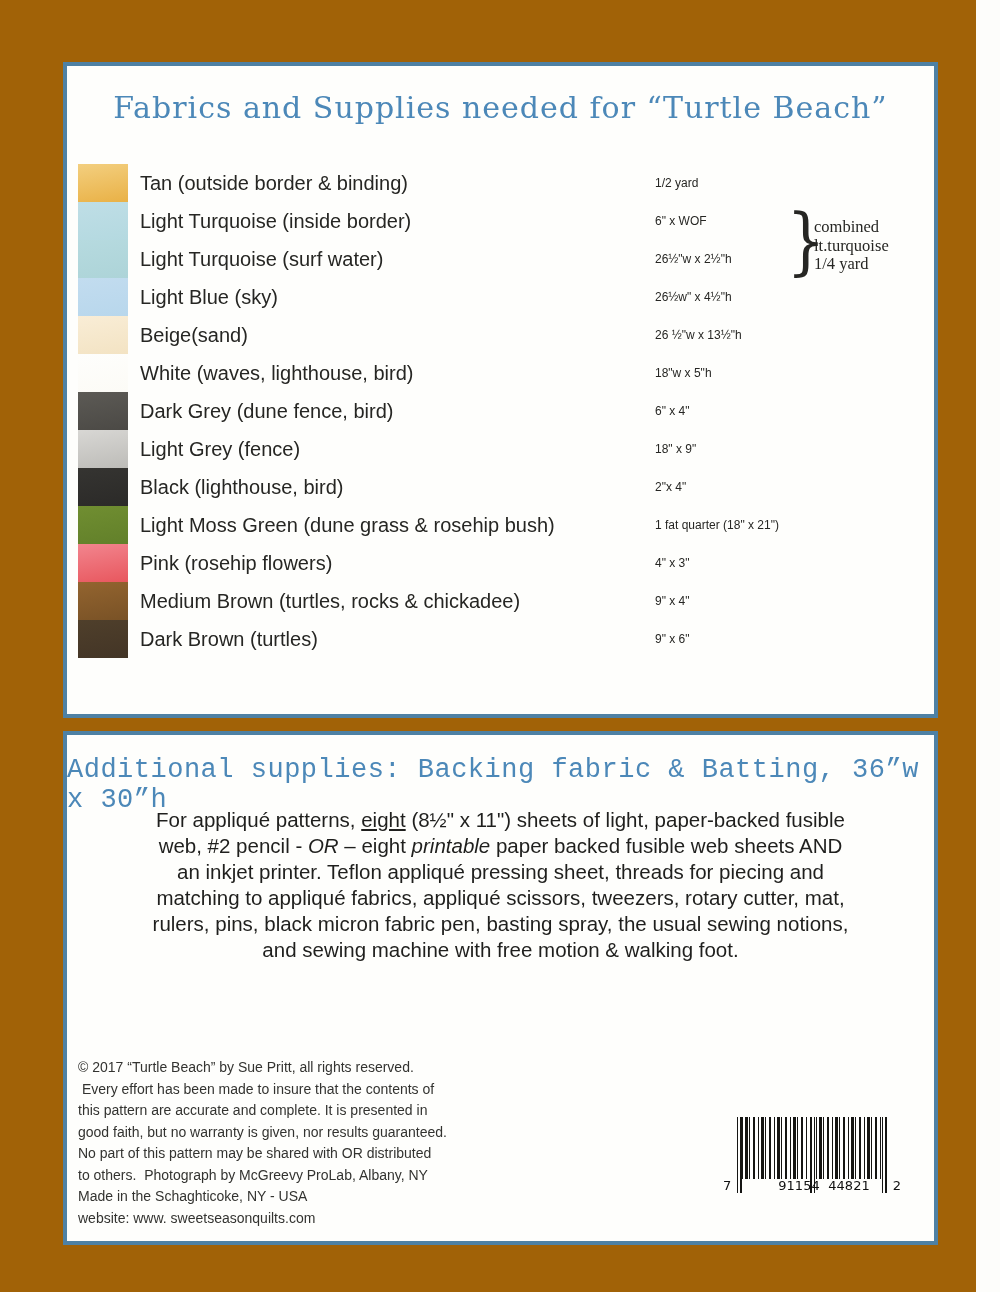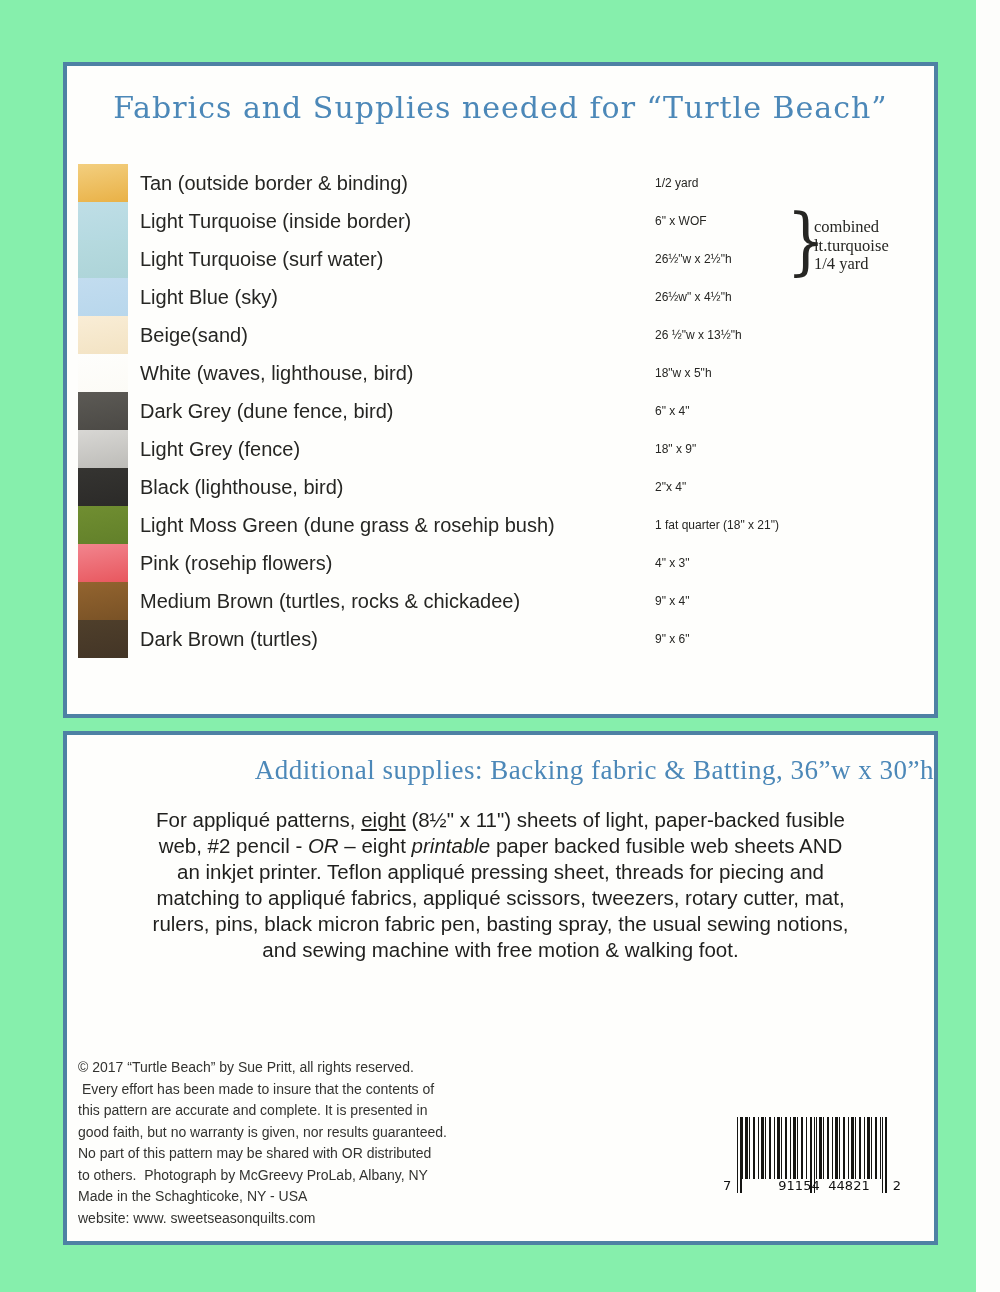--- a/index.html
+++ b/index.html
@@ -1,37 +1,37 @@
 <!DOCTYPE html>
 <html><head>
 <meta charset="utf-8">
 <style>
   html,body{margin:0;padding:0;}
   body{width:1000px;height:1292px;background:#FDFDFB;font-family:"Liberation Sans",sans-serif;color:#2B2B28;}
-  .page{position:relative;width:976px;height:1292px;overflow:hidden;background:#86efac;}
+  .page{position:relative;width:976px;height:1292px;overflow:hidden;background:#a16207;}
   .box{position:absolute;left:63px;width:875px;border:4px solid #4E81A4;background:#FEFEFC;box-sizing:border-box;}
   .box1{top:62px;height:656px;}
   .box2{top:731px;height:514px;}
 
   .title{margin:0;position:absolute;left:0;right:0;top:24px;text-align:center;
          font-family:"DejaVu Serif",serif;font-weight:normal;font-size:30px;letter-spacing:1px;color:#4C88B8;}
 
   .fabric-list{position:absolute;left:0;right:0;top:98px;}
   .fabric-row{position:relative;height:38px;}
   .swatch{position:absolute;left:11px;top:0;width:50px;height:38px;}
   .fname{position:absolute;left:73px;top:50%;transform:translateY(-50%);font-size:20px;white-space:nowrap;color:#262623;}
   .famount{position:absolute;left:588px;top:50%;transform:translateY(-50%);font-size:12px;white-space:nowrap;color:#262623;text-align:right;}
 
   .brace{position:absolute;left:716px;top:134px;font-family:"DejaVu Serif",serif;font-size:72px;line-height:82px;
          color:#262623;transform:scaleX(0.85);}
   .bracket-text{position:absolute;left:747px;top:152px;width:114px;text-align:left;
                 font-family:"Liberation Serif",serif;font-size:16.5px;line-height:18.5px;color:#262623;}
 
-  .subtitle{margin:0;position:absolute;left:0;right:0;top:20px;text-align:right;
-            font-family:Liberation Serif, serif;font-weight:normal;font-size:27px;letter-spacing:0.5px;color:#4C88B8;}
+  .subtitle{margin:0;position:absolute;left:0;right:0;top:20px;text-align:left;
+            font-family:Liberation Mono, monospace;font-weight:normal;font-size:27px;letter-spacing:0.5px;color:#4C88B8;}
   .paragraph{position:absolute;left:0;right:0;top:72px;text-align:center;font-size:20.5px;line-height:26px;color:#1F1F1D;}
   .paragraph .u{text-decoration:underline;}
   .paragraph .i{font-style:italic;margin-top:31px;}
 
   .copyright{position:absolute;left:11px;top:322px;font-size:14px;line-height:21.5px;color:#333330;}
   .copyright div{white-space:pre;}
 
   .barcode{position:absolute;left:670px;top:382px;width:150px;height:92px;}
   .bars{position:absolute;top:0;height:62px;
         background:repeating-linear-gradient(90deg,#151513 0 1px,#fff 1px 3px,#151513 3px 6px,#fff 6px 7px,#151513 7px 8.5px,#fff 8.5px 11px,#151513 11px 13px,#fff 13px 16px);}

